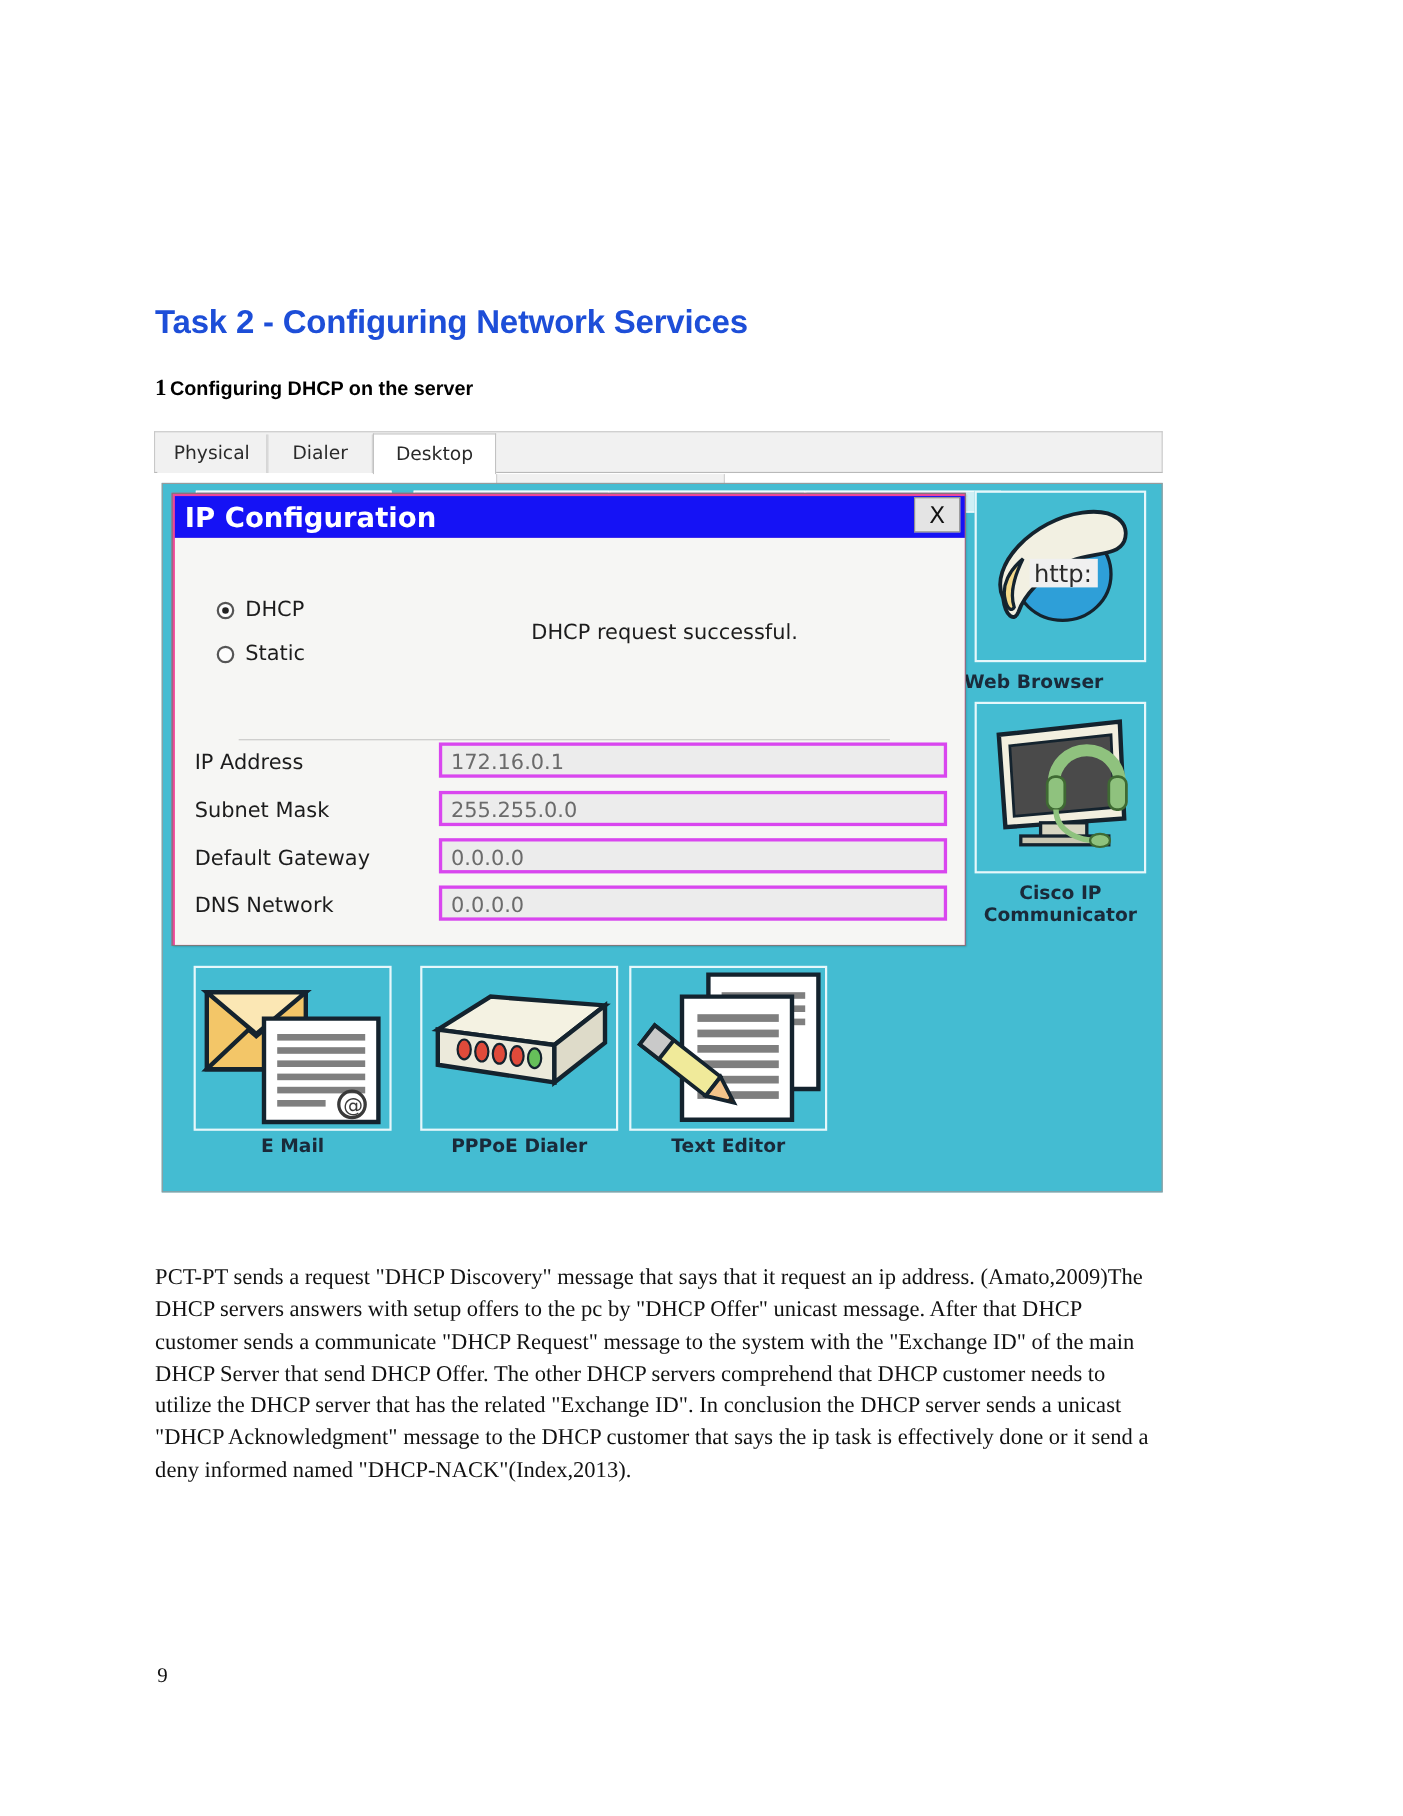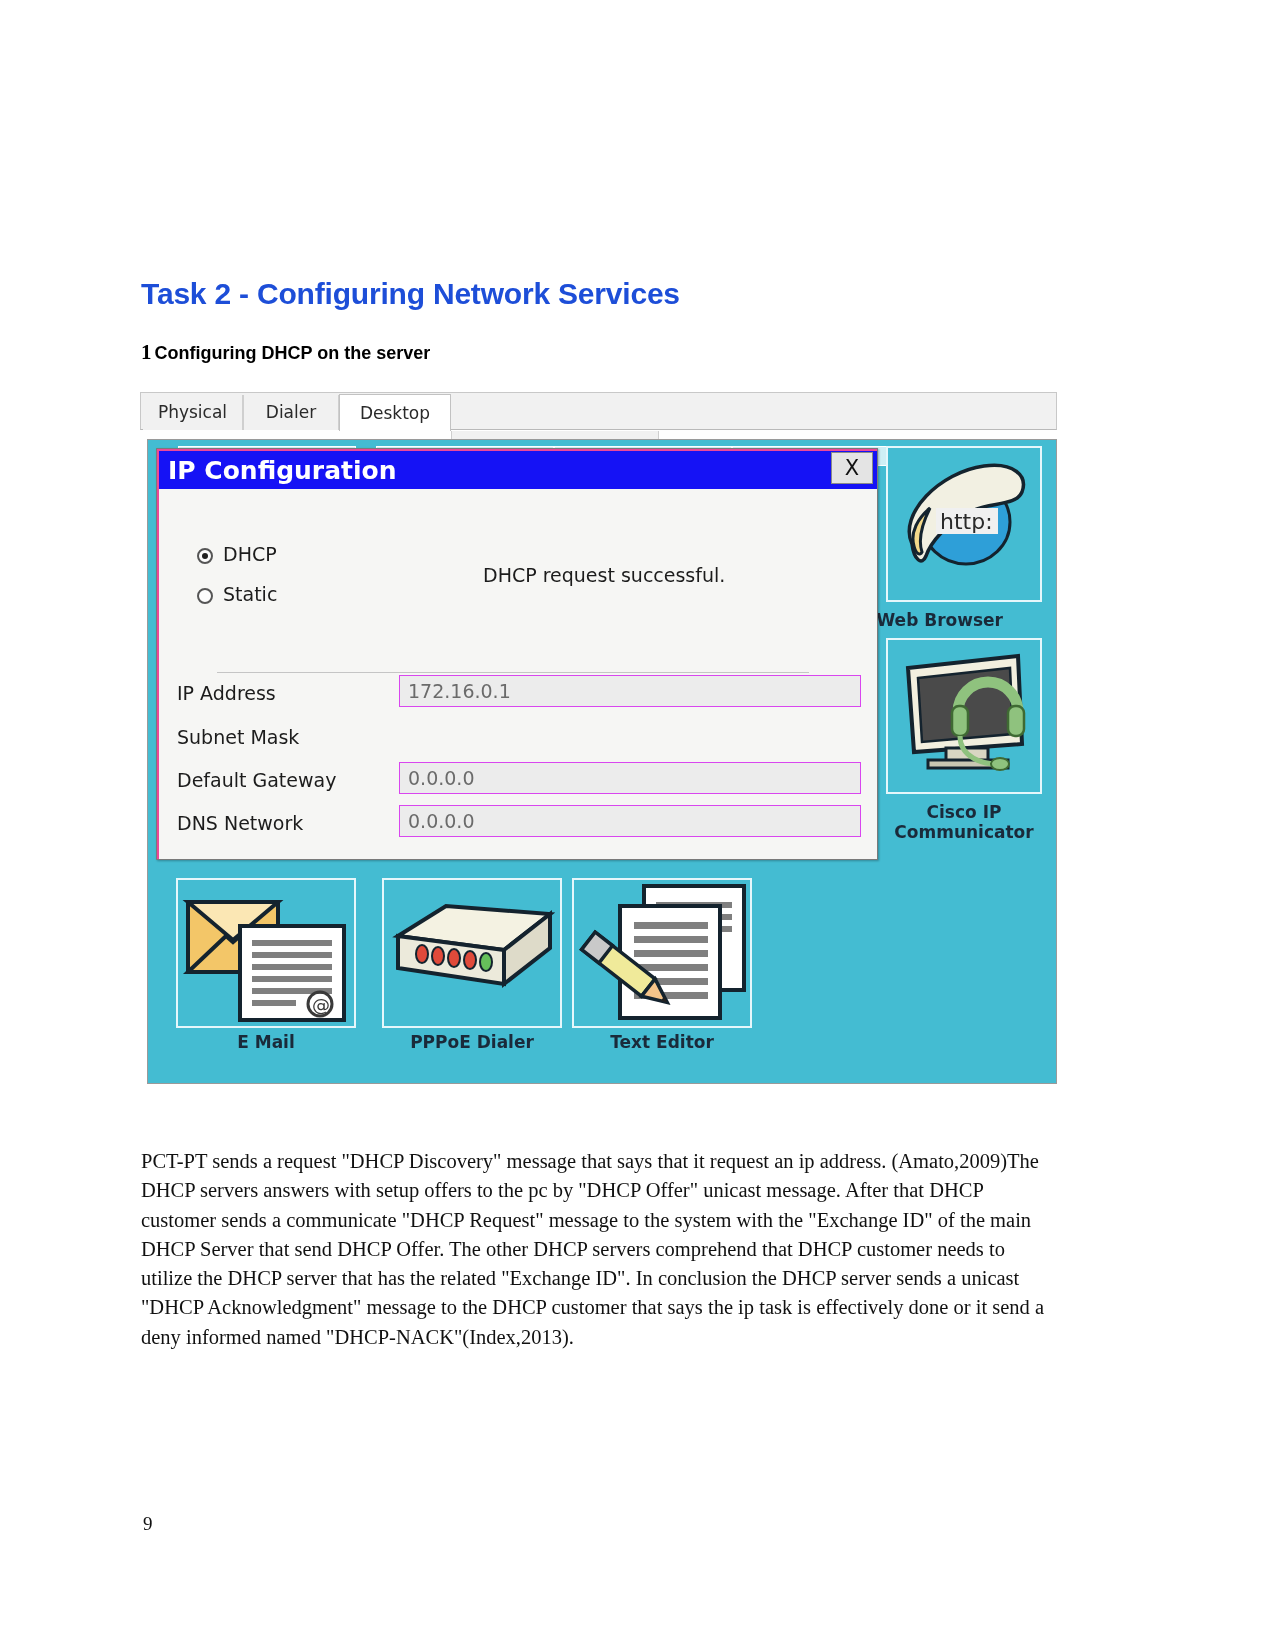--- a/index.html
+++ b/index.html
@@ -234,21 +234,21 @@
     position: absolute;
     font-family: "DejaVu Sans", sans-serif;
     font-size: 19px;
     color: #1c1c1c;
     white-space: nowrap;
   }
   .field-input {
     position: absolute;
     height: 32px;
     background: #ececec;
-    border: 1px solid #d946ef;
+    border: 3px solid #d946ef;
     box-sizing: border-box;
     font-family: "DejaVu Sans", sans-serif;
     font-size: 19px;
     color: #6b6b6b;
     line-height: 30px;
     padding-left: 8px;
     white-space: nowrap;
     overflow: hidden;
   }
 
@@ -451,20 +451,21 @@
         </div>
 
         <div class="status-msg" style="left:324px;top:75px;">DHCP request successful.</div>
 
         <div class="divider" style="left:58px;top:183px;width:592px;"></div>
 
         <div class="field-label" style="left:18px;top:193px;">IP Address</div>
         <div class="field-input" style="left:240px;top:186px;width:462px;">172.16.0.1</div>
 
         <div class="field-label" style="left:18px;top:237px;">Subnet Mask</div>
+        <div class="field-input" style="left:240px;top:230px;width:462px;">255.255.0.0</div>
 
         <div class="field-label" style="left:18px;top:280px;">Default Gateway</div>
         <div class="field-input" style="left:240px;top:273px;width:462px;">0.0.0.0</div>
 
         <div class="field-label" style="left:18px;top:323px;">DNS Network</div>
         <div class="field-input" style="left:240px;top:316px;width:462px;">0.0.0.0</div>
 
       </div>
     </div>
 

